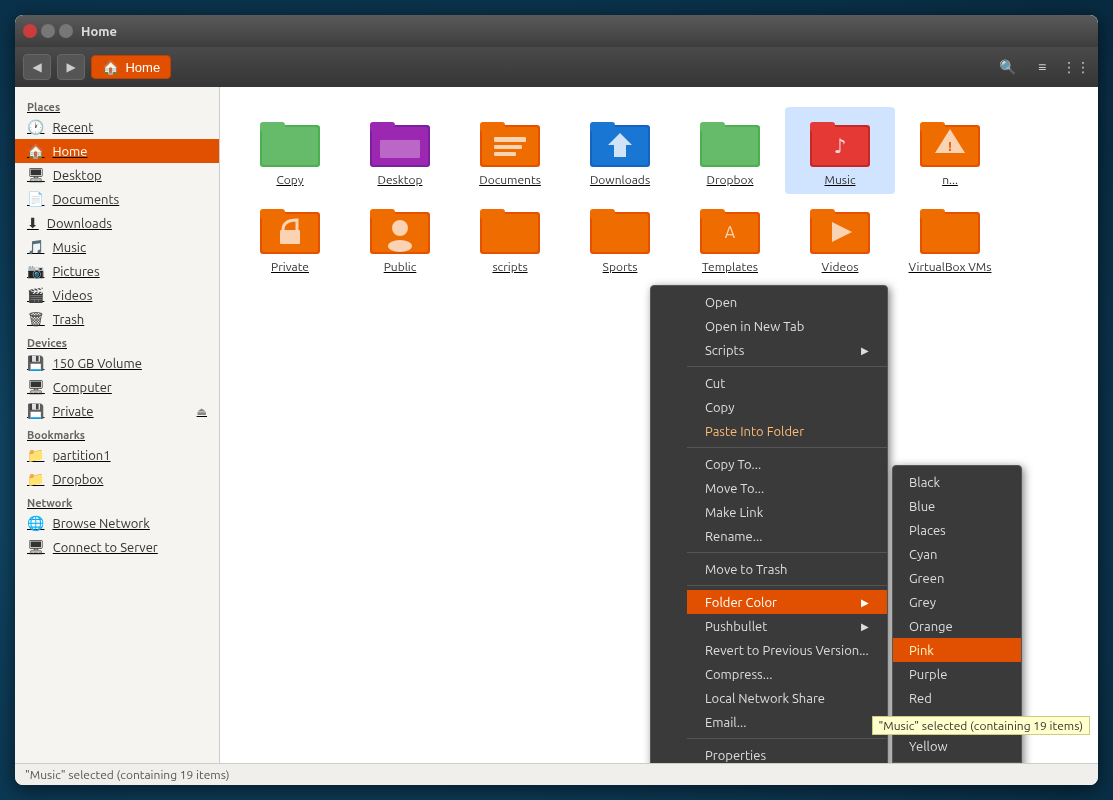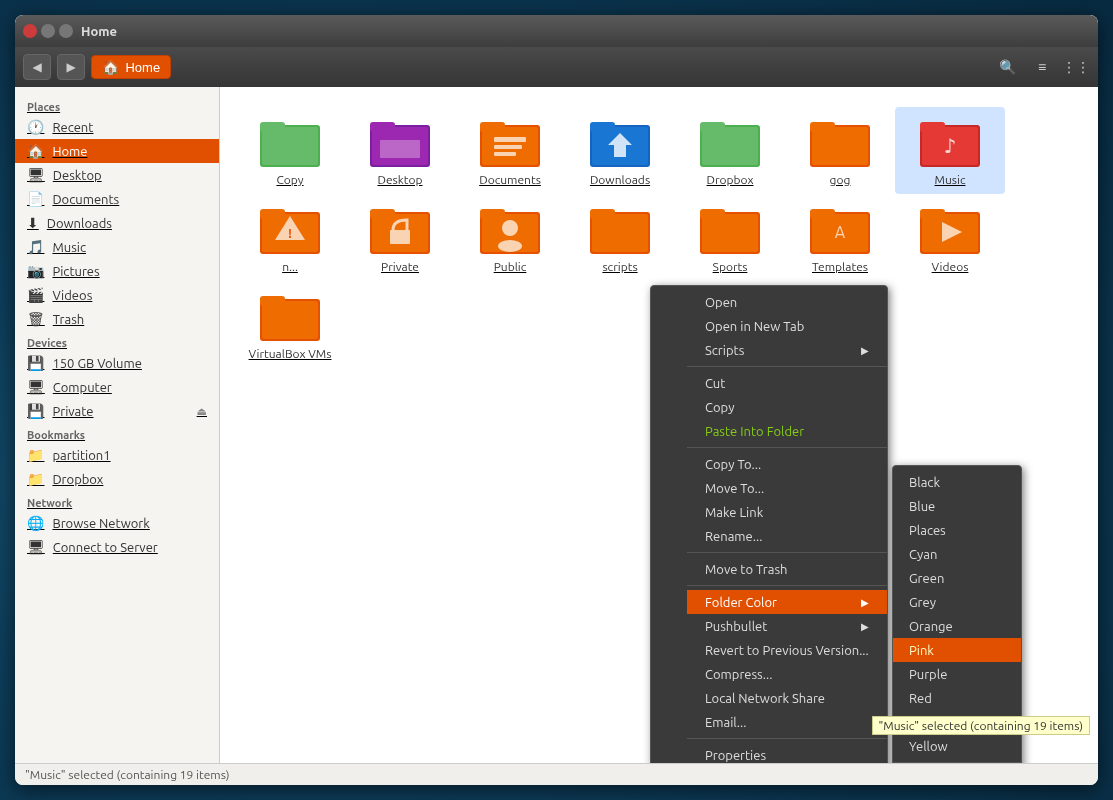--- a/index.html
+++ b/index.html
@@ -218,21 +218,21 @@
     .cm-item {
       padding: 5px 18px;
       color: #ddd;
       cursor: pointer;
       display: flex;
       align-items: center;
       justify-content: space-between;
       font-size: 13px;
     }
     .cm-item.active { background: #e05000; color: white; }
-    .cm-item.disabled { color: #84cc16; cursor: default; align-items: center; }
+    .cm-item.disabled { color: #fdba74; cursor: default; align-items: center; }
     .cm-separator {
       height: 1px;
       background: #555;
       margin: 4px 0;
     }
     .cm-arrow { font-size: 10px; }
 
     
     .color-submenu {
       position: absolute;
@@ -429,30 +429,20 @@
           <div class="folder-icon">
             <svg viewBox="0 0 60 52">
               <rect x="0" y="10" width="60" height="42" rx="3" fill="#4caf50"></rect>
               <rect x="0" y="7" width="25" height="10" rx="3" fill="#66bb6a"></rect>
               <rect x="2" y="12" width="56" height="38" rx="2" fill="#66bb6a"></rect>
             </svg>
           </div>
           <span class="file-label">Dropbox</span>
         </div>
 
-        <div class="file-item">
-          <div class="folder-icon">
-            <svg viewBox="0 0 60 52">
-              <rect x="0" y="10" width="60" height="42" rx="3" fill="#e65100"></rect>
-              <rect x="0" y="7" width="25" height="10" rx="3" fill="#ef6c00"></rect>
-              <rect x="2" y="12" width="56" height="38" rx="2" fill="#ef6c00"></rect>
-            </svg>
-          </div>
-          <span class="file-label">gog</span>
-        </div>
 
         <div class="file-item selected">
           <div class="folder-icon">
             <svg viewBox="0 0 60 52">
               <rect x="0" y="10" width="60" height="42" rx="3" fill="#c62828"></rect>
               <rect x="0" y="7" width="25" height="10" rx="3" fill="#e53935"></rect>
               <rect x="2" y="12" width="56" height="38" rx="2" fill="#e53935"></rect>
               <text x="30" y="38" text-anchor="middle" font-size="20" fill="white" opacity="0.8">♪</text>
             </svg>
           </div>

